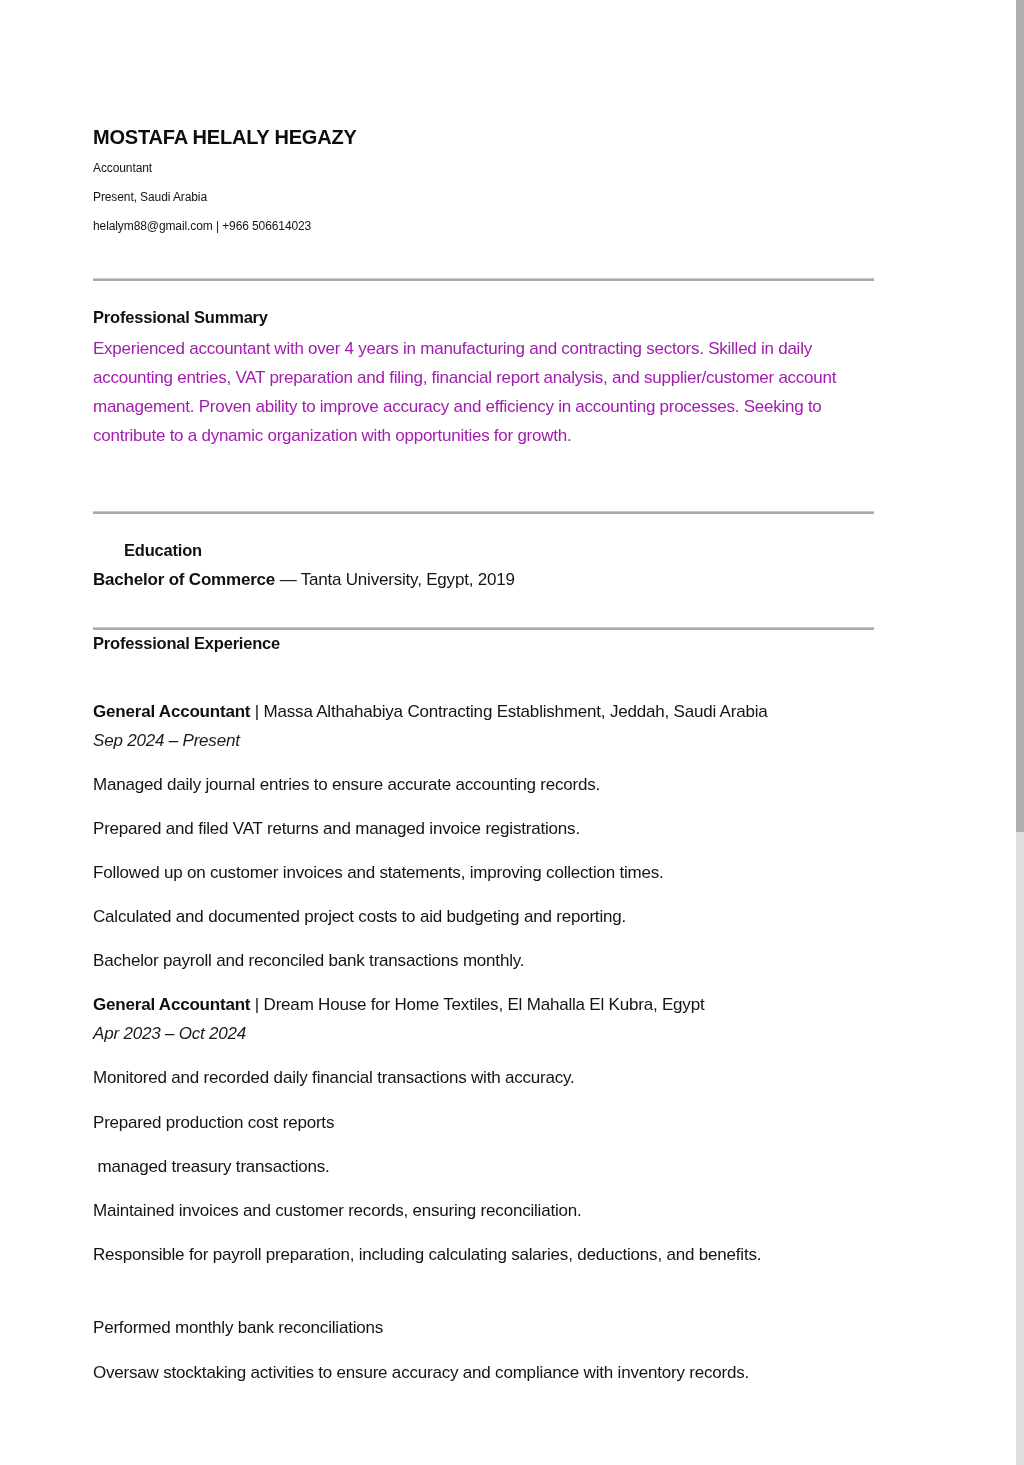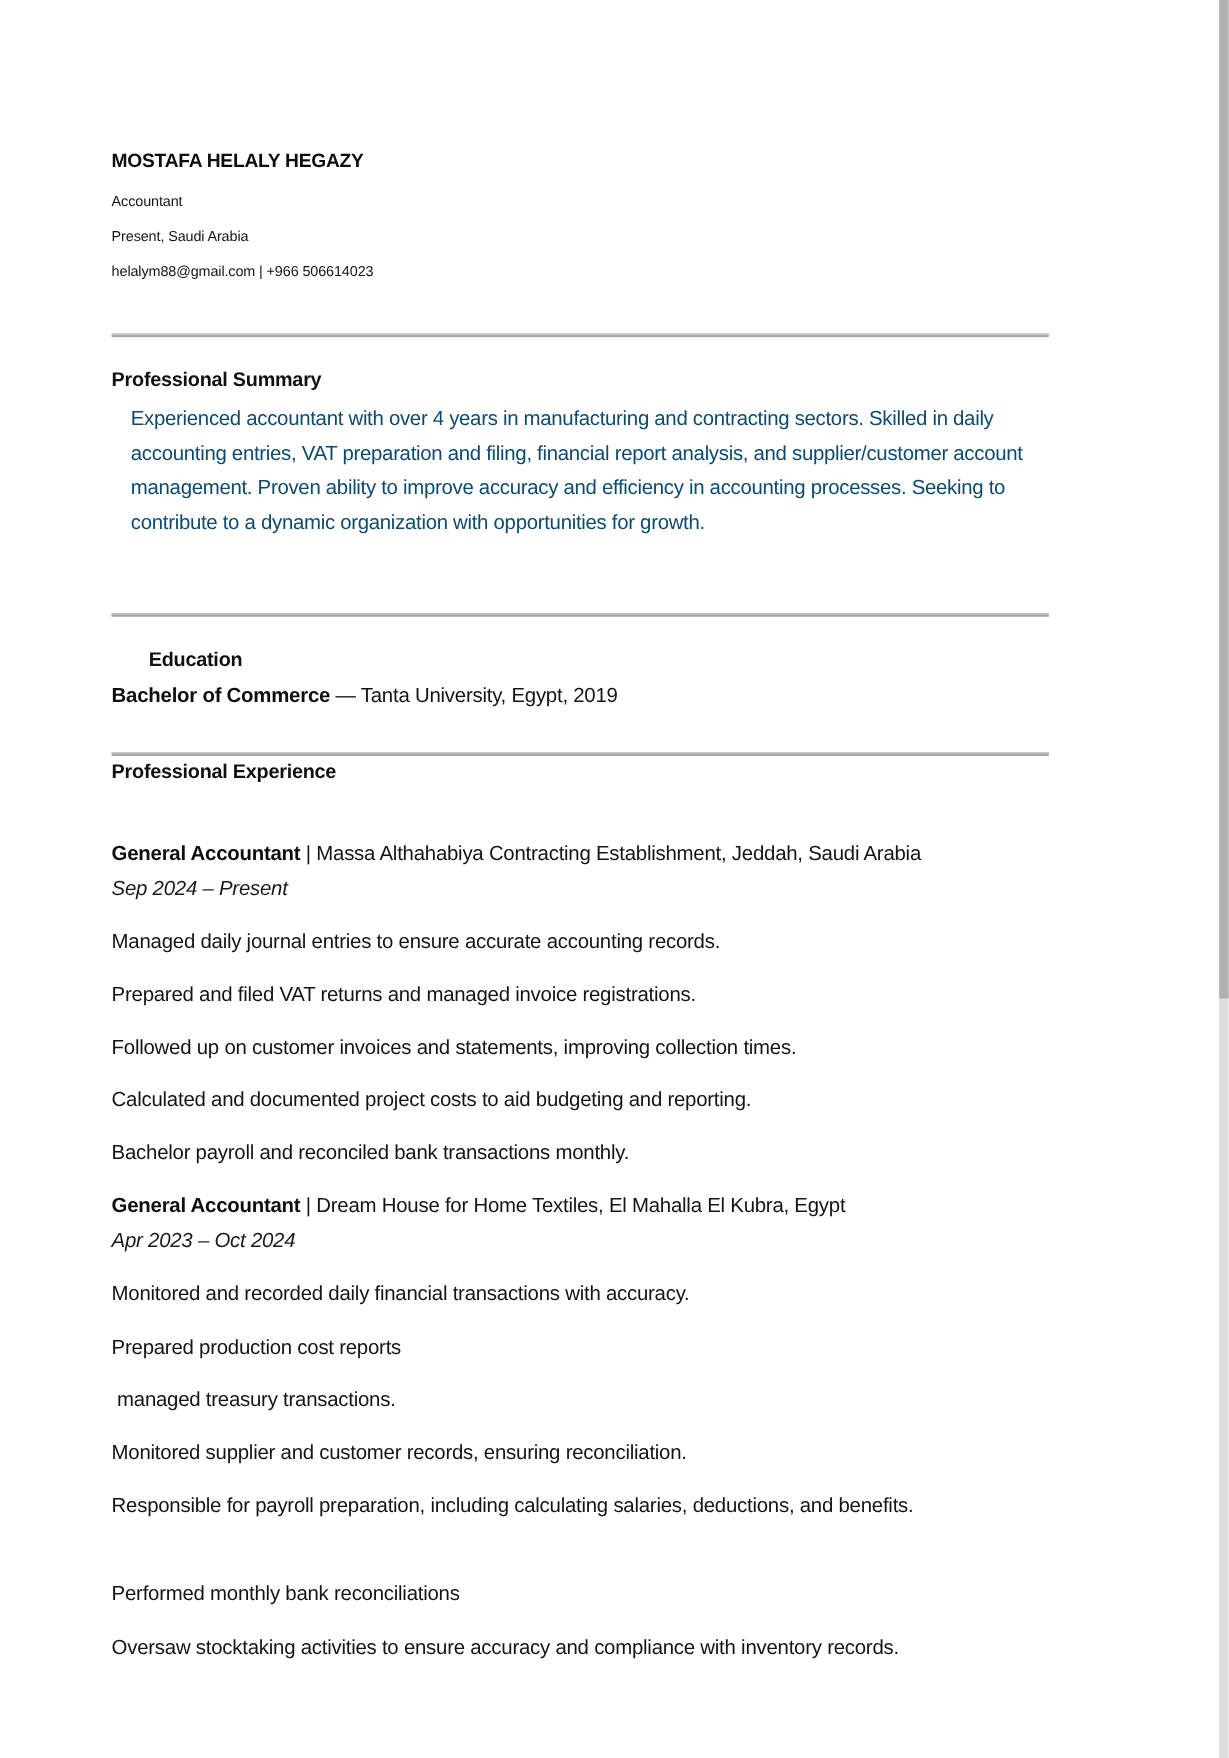--- a/index.html
+++ b/index.html
@@ -17,21 +17,21 @@
     }
     .page {
       position: absolute;
       left: 93px;
       top: 0;
       width: 782px;
     }
     .abs { position: absolute; left: 0; white-space: nowrap; }
     .name {
       top: 126px;
-      font-size: 16px;
+      font-size: 20px;
       font-weight: bold;
       letter-spacing: -0.2px;
       color: #0d0d0d;
     }
     .contact-line {
       font-size: 12px;
       color: #141414;
       letter-spacing: -0.1px;
     }
     .divider {
@@ -44,26 +44,26 @@
       box-sizing: border-box;
     }
     .section-title {
       font-size: 16.5px;
       font-weight: bold;
       color: #111111;
       letter-spacing: -0.2px;
     }
     .summary-text {
       position: absolute;
-      left: 16px;
+      left: 0;
       top: 334px;
       width: 785px;
       font-size: 17px;
       line-height: 29px;
-      color: #0c4a6e;
+      color: #a21caf;
       letter-spacing: -0.25px;
       white-space: normal;
     }
     .body-line {
       font-size: 17px;
       color: #141414;
       letter-spacing: -0.2px;
     }
     .bold { font-weight: bold; color: #0f0f0f; }
     .italic { font-style: italic; color: #1a1a1a; }
@@ -132,21 +132,21 @@
   <div class="abs body-line" style="top:951px;">Bachelor payroll and reconciled bank transactions monthly.</div>
 
   <div class="abs body-line" style="top:995px;">
     <span class="bold">General Accountant</span><span> | </span><span>Dream House for Home Textiles, El Mahalla El Kubra, Egypt</span>
   </div>
   <div class="abs body-line italic" style="top:1024px;">Apr 2023 – Oct 2024</div>
 
   <div class="abs body-line" style="top:1068px;">Monitored and recorded daily financial transactions with accuracy.</div>
   <div class="abs body-line" style="top:1113px;">Prepared production cost reports</div>
   <div class="abs body-line" style="top:1157px; white-space:pre;"> managed treasury transactions.</div>
-  <div class="abs body-line" style="top:1201px;">Monitored supplier and customer records, ensuring reconciliation.</div>
+  <div class="abs body-line" style="top:1201px;">Maintained invoices and customer records, ensuring reconciliation.</div>
   <div class="bullet-wrap" style="top:1240px;">Responsible for payroll preparation, including calculating salaries, deductions, and benefits.</div>
   <div class="abs body-line" style="top:1318px;">Performed monthly bank reconciliations</div>
   <div class="bullet-wrap" style="top:1358px;">Oversaw stocktaking activities to ensure accuracy and compliance with inventory records.</div>
 
 </div>
 
 <div class="scrollbar-track"></div>
 <div class="scrollbar-thumb"></div>
 
 </body></html>

